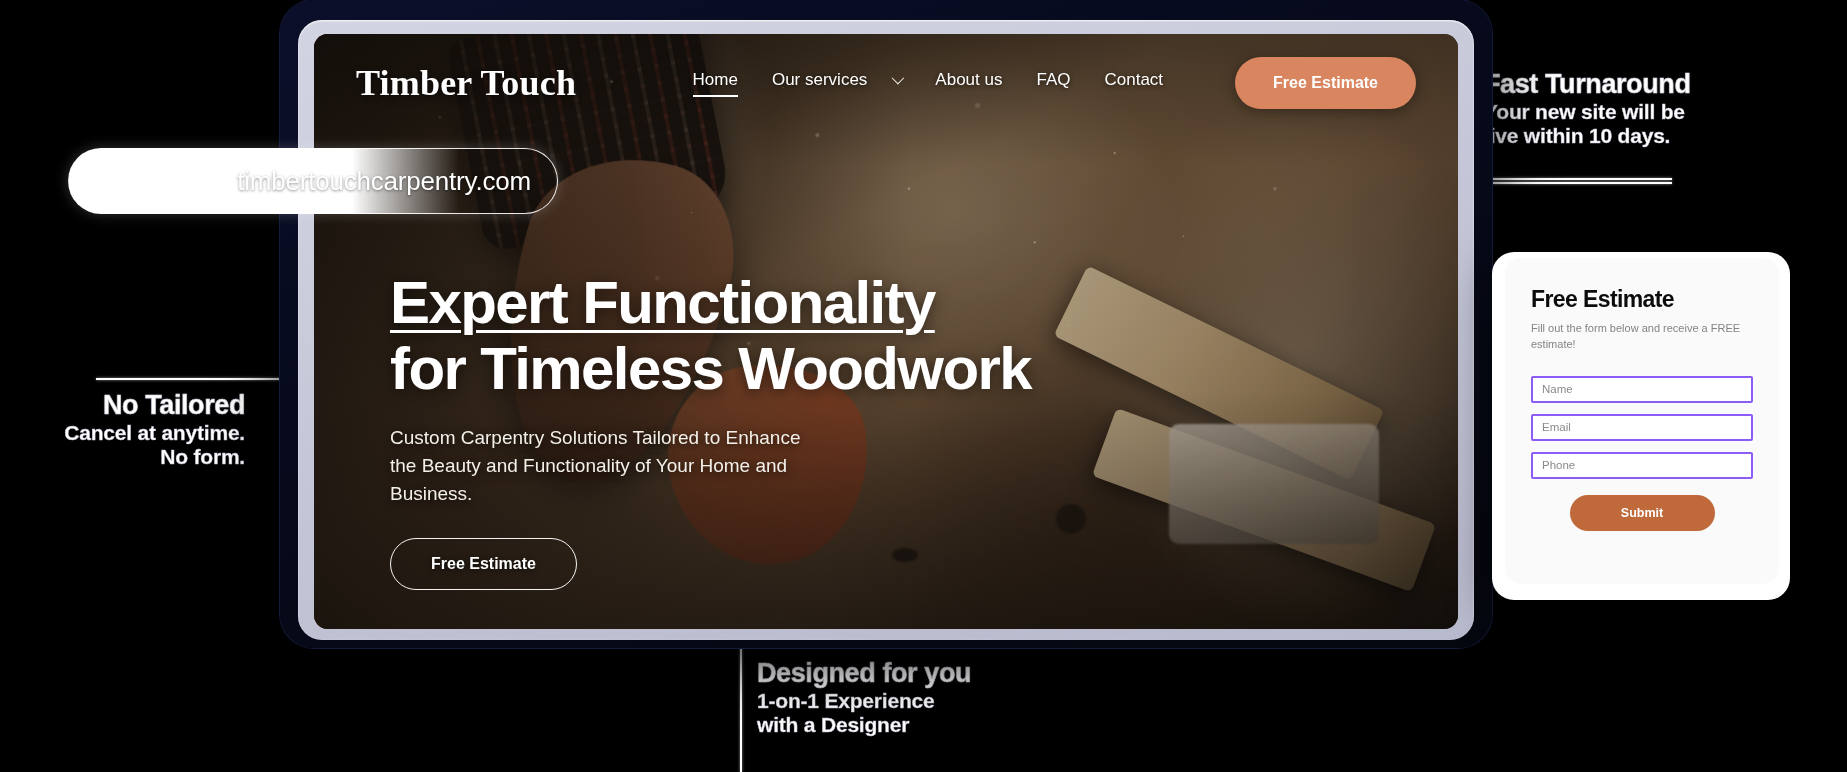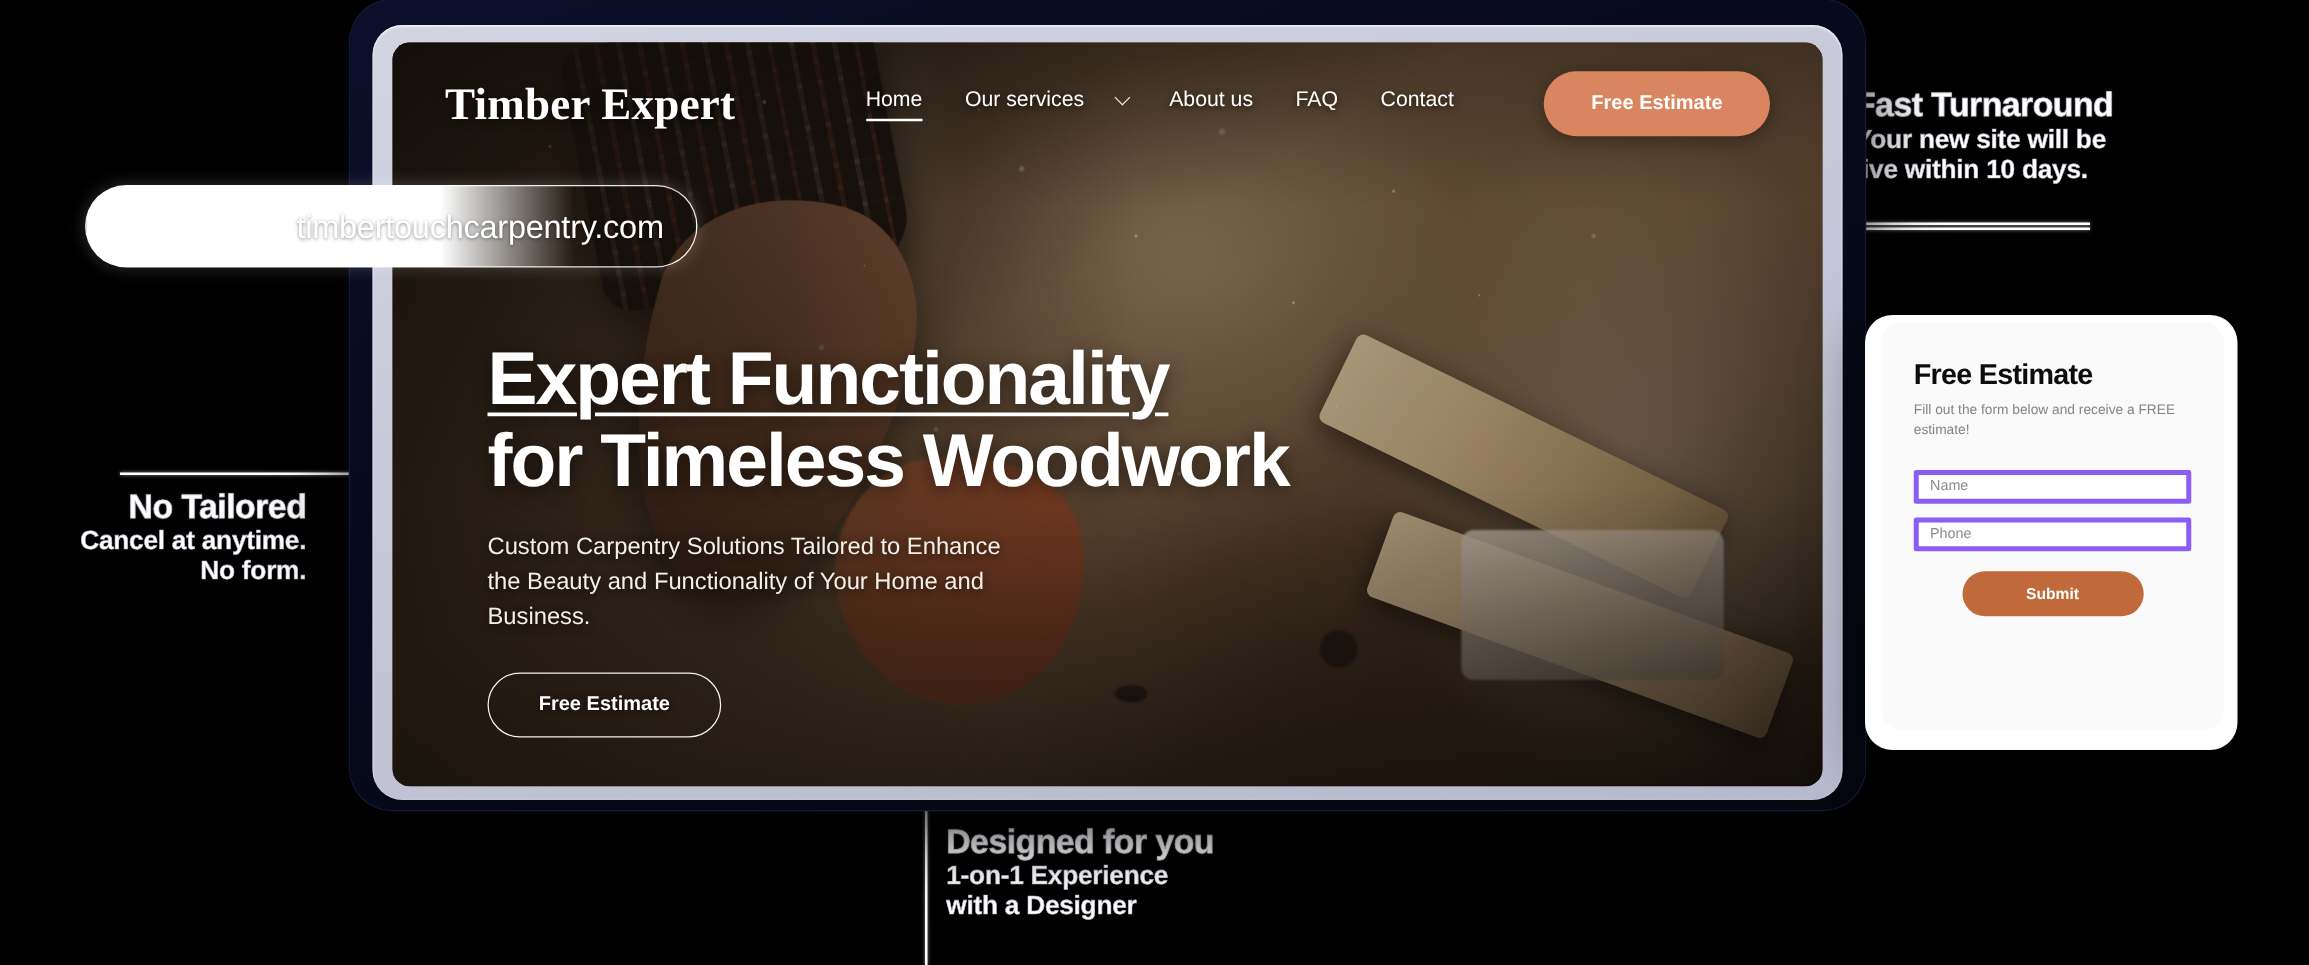--- a/index.html
+++ b/index.html
@@ -400,21 +400,21 @@
     font-size: 11px;
     line-height: 1.45;
     color: #848484;
   }
   #form-fields { margin-top: 23px; }
   .form-input {
     display: block;
     width: 100%;
     height: 27px;
     margin-bottom: 11px;
-    border: 4px solid #8b5cf6;
+    border: 2px solid #8b5cf6;
     border-radius: 2px;
     background: #ffffff;
     font-family: "Liberation Sans", sans-serif;
     font-size: 11.5px;
     color: #3a3a3a;
     padding: 0 9px;
     outline: none;
   }
   .form-input::placeholder { color: #8b8b8b; }
   #form-submit {
@@ -464,21 +464,21 @@
       <div id="hero-plank-a"></div>
       <div id="hero-plank-b"></div>
       <div id="hero-tool"></div>
       <div id="hero-tool-hole-1"></div>
       <div id="hero-tool-hole-2"></div>
       <div id="hero-dust"></div>
       <div id="hero-vignette"></div>
     </div>
 
     <div id="site-nav">
-      <div id="site-logo">Timber Expert</div>
+      <div id="site-logo">Timber Touch</div>
       <div id="nav-links">
         <div class="nav-link active">
           <span>Home</span>
         </div>
         <div class="nav-link has-caret">
           <span>Our services</span>
           <span class="caret"></span>
         </div>
         <div class="nav-link">
           <span>About us</span>
@@ -505,20 +505,21 @@
   <div id="url-pill">
     <span id="url-pill-text">timbertouchcarpentry.com</span>
   </div>
 
   <div id="form-panel-outer"></div>
   <div id="form-panel-inner">
     <div id="form-title">Free Estimate</div>
     <div id="form-sub">Fill out the form below and receive a FREE estimate!</div>
     <div id="form-fields">
       <input class="form-input" type="text" placeholder="Name" style="">
+      <input class="form-input" type="text" placeholder="Email" style="">
       <input class="form-input" type="text" placeholder="Phone" style="">
       <button id="form-submit">Submit</button>
     </div>
   </div>
 
   <div class="rule-v" id="rule-designed"></div>
   <div class="callout" id="callout-designed">
     <div class="callout-title">Designed for you</div>
     <div class="callout-sub">1-on-1 Experience</div>
     <div class="callout-sub">with a Designer</div>

